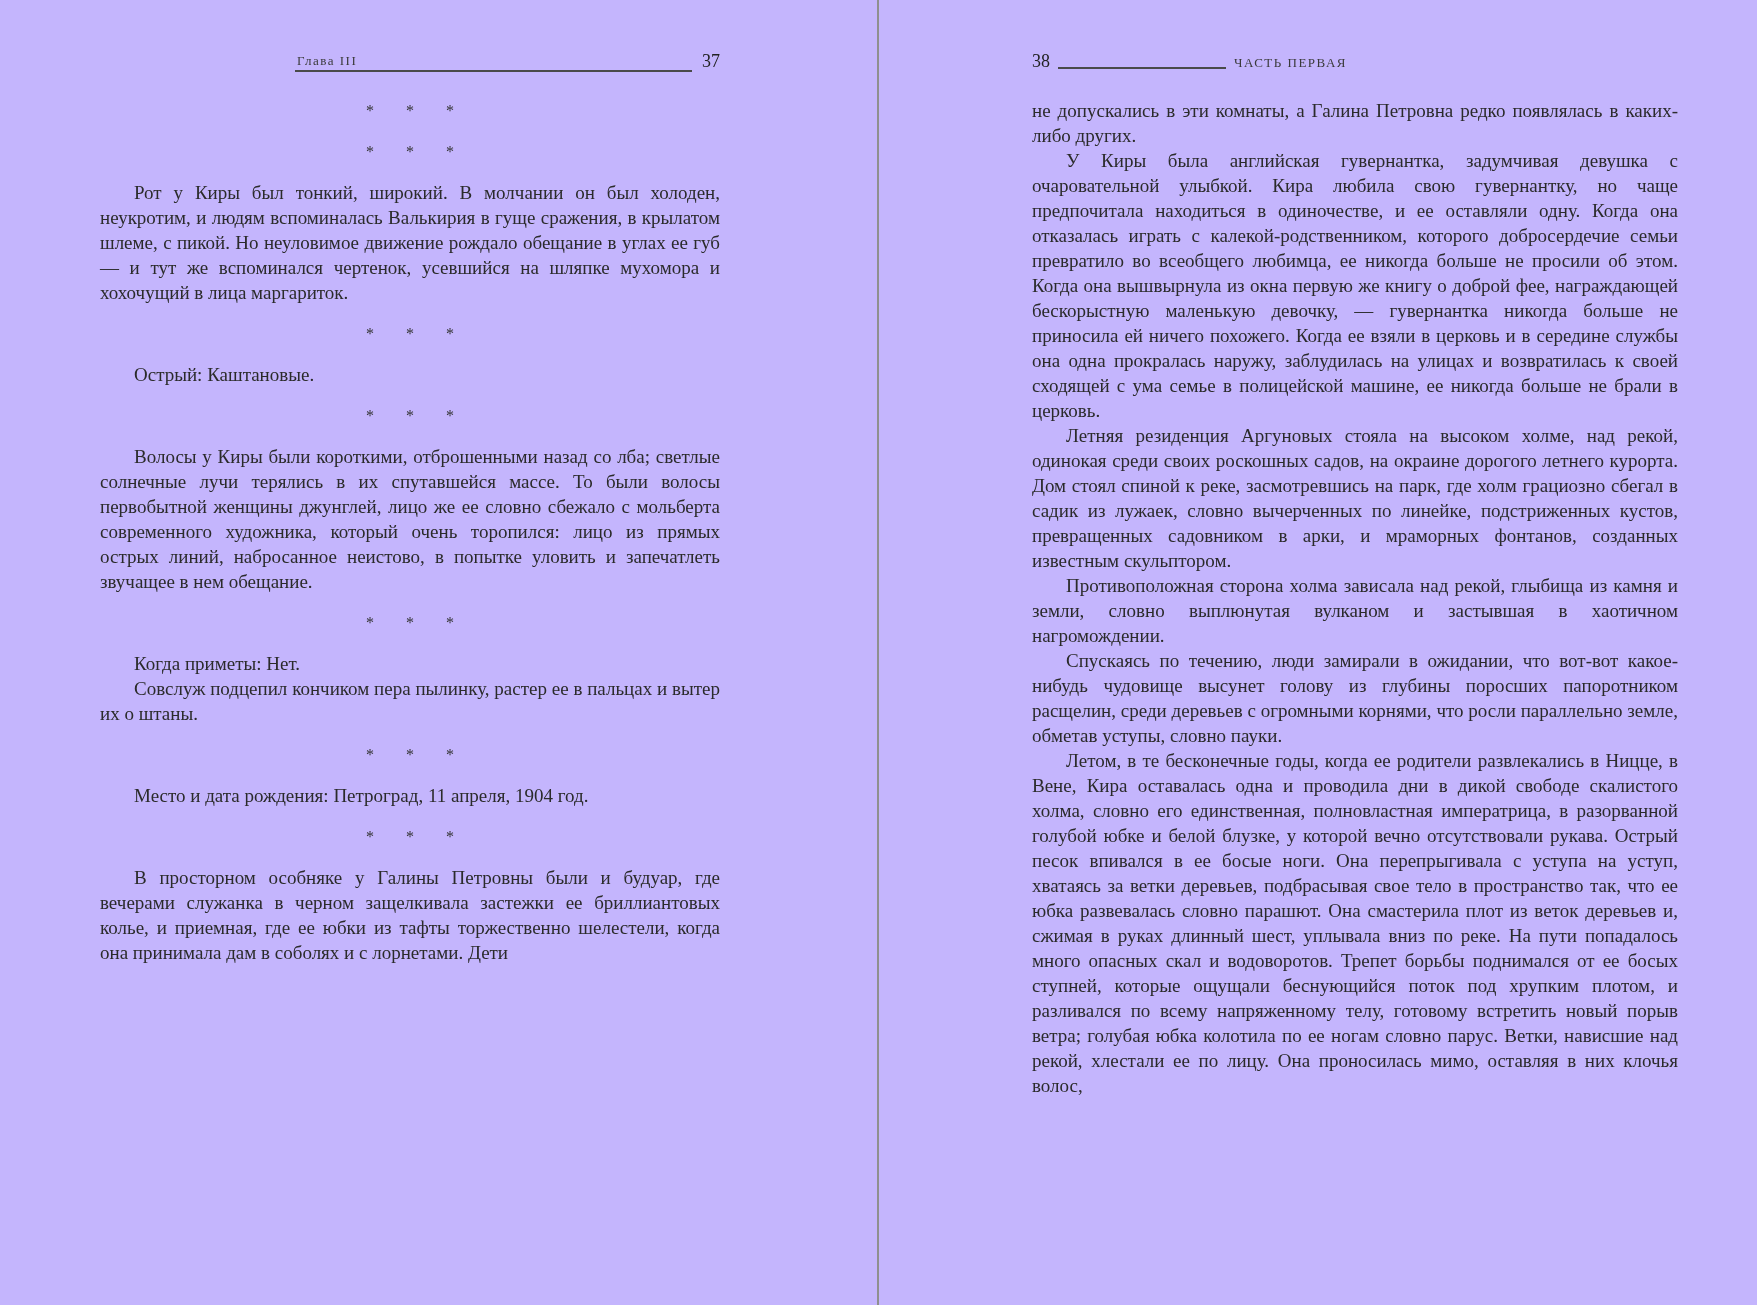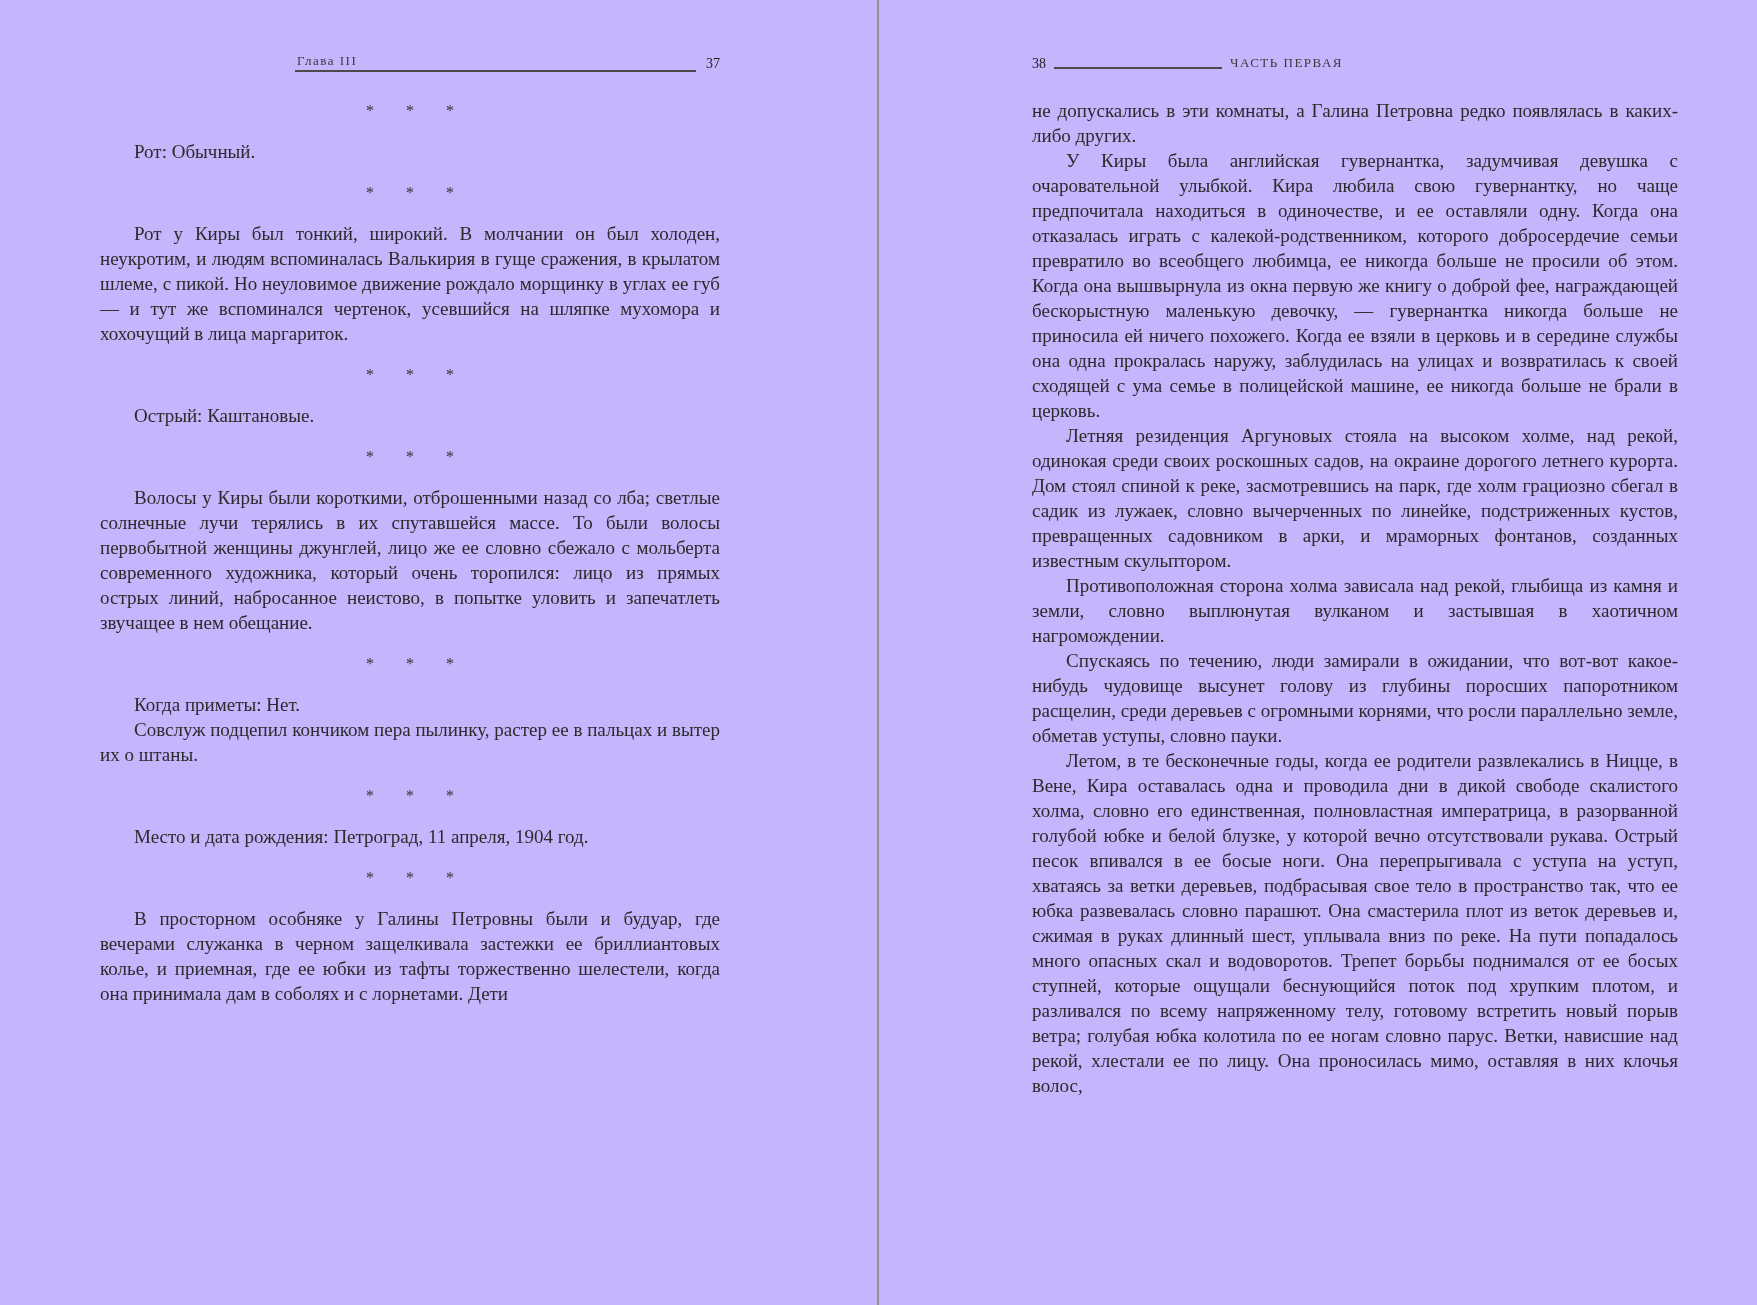--- a/index.html
+++ b/index.html
@@ -36,21 +36,21 @@
     height: 22px;
     font-size: 13px;
     color: #3a3a3a;
   }
   .page-header .hdr-title {
     letter-spacing: 1.5px;
     white-space: nowrap;
     padding: 0 4px 1px 2px;
   }
   .page-header .hdr-num {
-    font-size: 14px;
+    font-size: 18px;
     color: #222;
     white-space: nowrap;
   }
   .page.left .page-header { margin-left: 195px; }
   .page.left .hdr-line {
     flex: 1;
     display: flex;
     align-items: flex-end;
     border-bottom: 2px solid #4a4a4a;
     margin-right: 10px;
@@ -88,23 +88,22 @@
 
   <div class="page left">
     <div class="page-header">
       <div class="hdr-line">
         <span class="hdr-title">Глава III</span>
       </div>
       <span class="hdr-num">37</span>
     </div>
     <div class="page-body">
         <div class="separator">* * *</div>
-        <div class="para indent">Рот: Обычный.</div>
         <div class="separator">* * *</div>
-        <div class="para indent">Рот у Киры был тонкий, широкий. В молчании он был холоден, неукротим, и людям вспоминалась Валькирия в гуще сражения, в крылатом шлеме, с пикой. Но неуловимое движение рождало морщинку в углах ее губ — и тут же вспоминался чертенок, усевшийся на шляпке мухомора и хохочущий в лица маргариток.</div>
+        <div class="para indent">Рот у Киры был тонкий, широкий. В молчании он был холоден, неукротим, и людям вспоминалась Валькирия в гуще сражения, в крылатом шлеме, с пикой. Но неуловимое движение рождало обещание в углах ее губ — и тут же вспоминался чертенок, усевшийся на шляпке мухомора и хохочущий в лица маргариток.</div>
         <div class="separator">* * *</div>
         <div class="para indent">Острый: Каштановые.</div>
         <div class="separator">* * *</div>
         <div class="para indent">Волосы у Киры были короткими, отброшенными назад со лба; светлые солнечные лучи терялись в их спутавшейся массе. То были волосы первобытной женщины джунглей, лицо же ее словно сбежало с мольберта современного художника, который очень торопился: лицо из прямых острых линий, набросанное неистово, в попытке уловить и запечатлеть звучащее в нем обещание.</div>
         <div class="separator">* * *</div>
         <div class="para indent">Когда приметы: Нет.</div>
         <div class="para indent">Совслуж подцепил кончиком пера пылинку, растер ее в пальцах и вытер их о штаны.</div>
         <div class="separator">* * *</div>
         <div class="para indent">Место и дата рождения: Петроград, 11 апреля, 1904 год.</div>
         <div class="separator">* * *</div>

